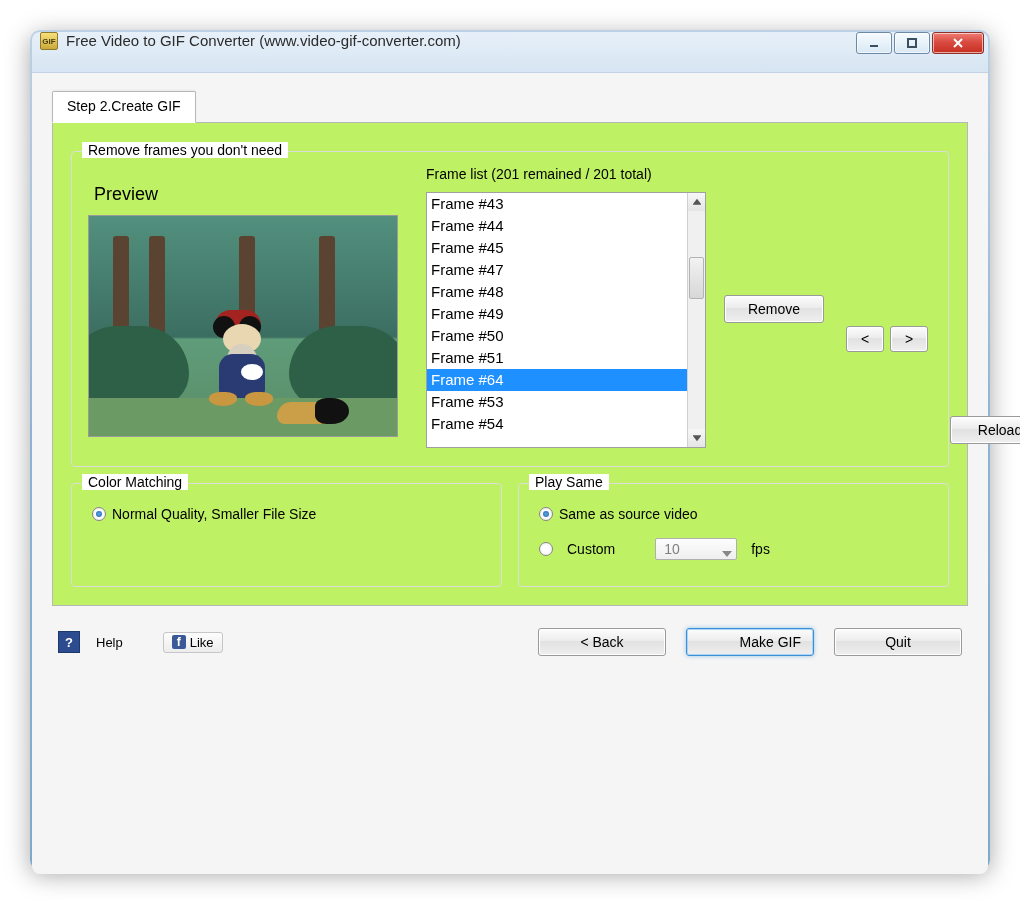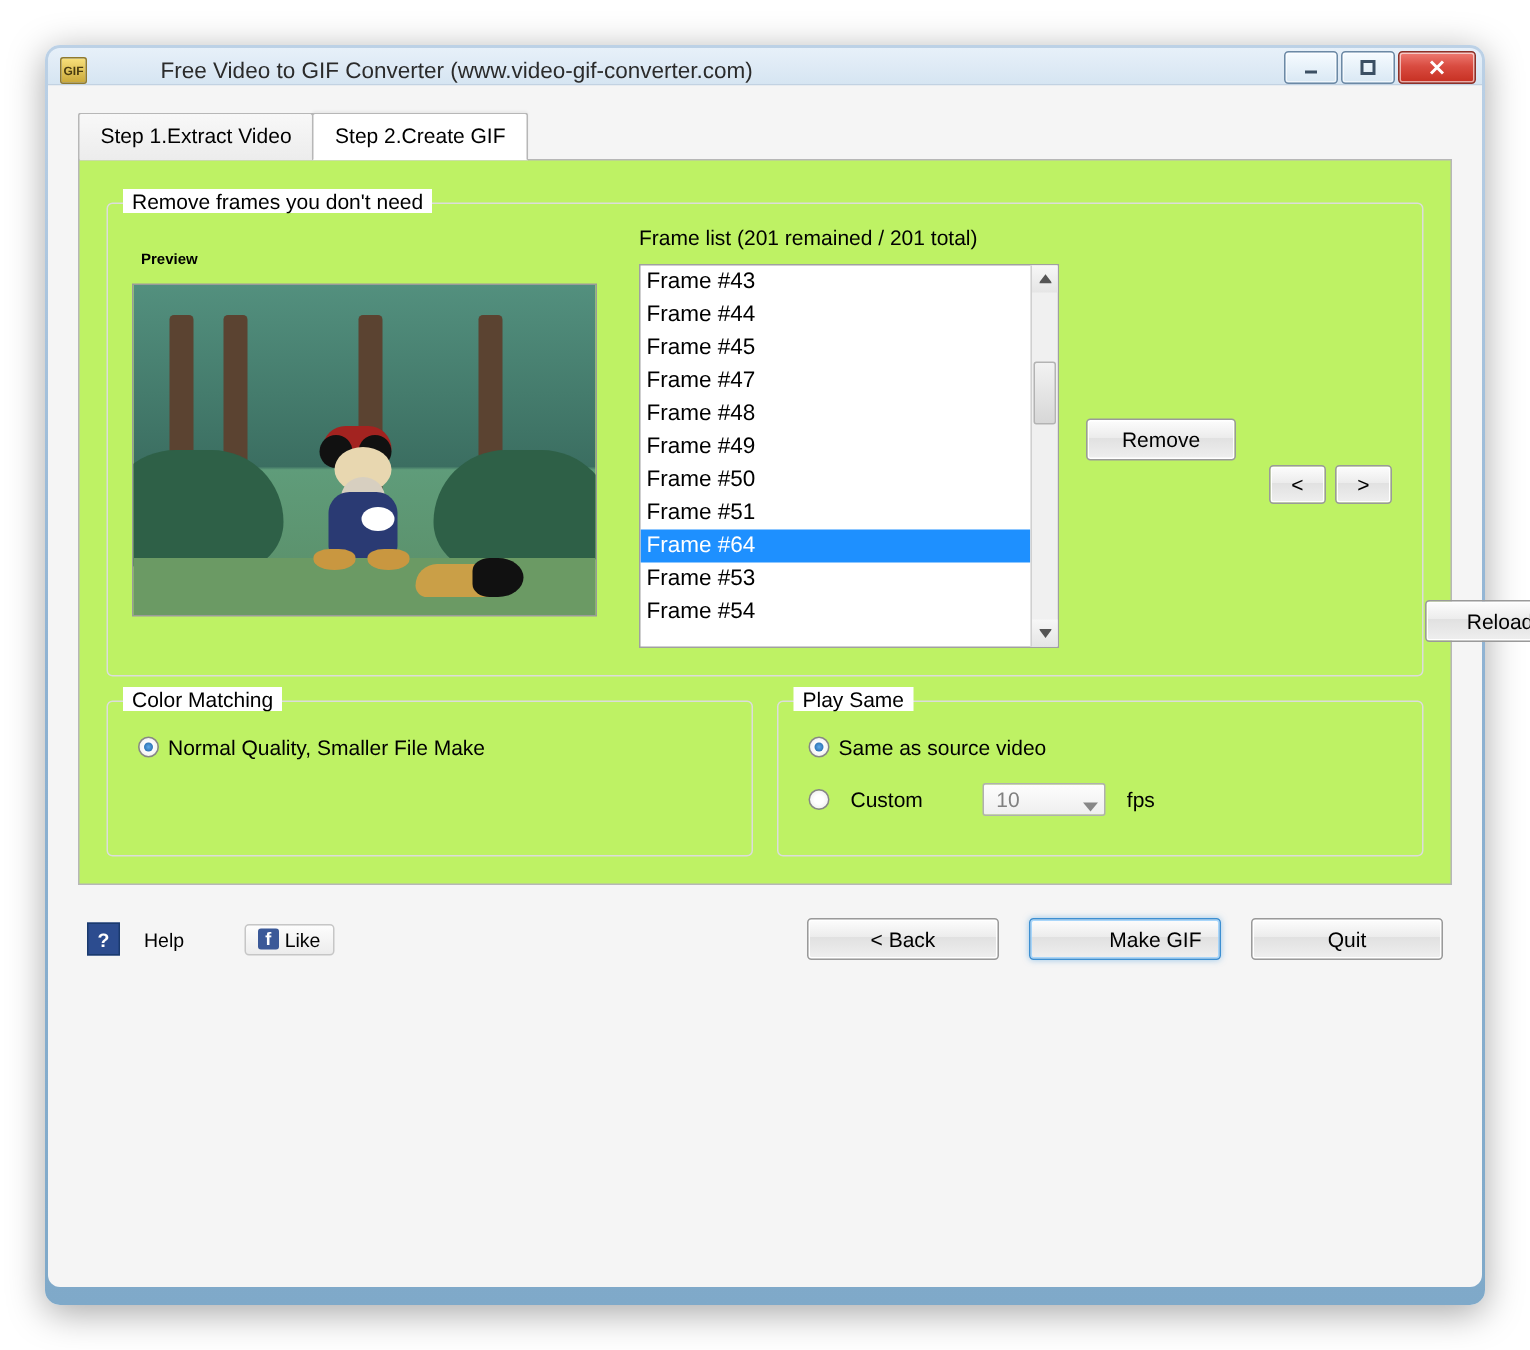--- a/index.html
+++ b/index.html
@@ -17,29 +17,28 @@
   .outer {
     width: 960px;
     height: 840px;
     border-radius: 10px;
     padding: 2px;
     background: linear-gradient(#bcd1e6, #8eb2d2 50%, #7fa9c9);
     box-shadow: 0 5px 25px rgba(0,0,0,.35);
     position: relative;
   }
   .titlebar {
-    height: 24px;
+    height: 40px;
     display: flex;
-    align-items: flex-end;
+    align-items: flex-start;
     padding: 0 4px 0 8px;
     color: #2b2b2b;
     background: linear-gradient(#e7f0f9, #d6e5f2);
     border-radius: 8px 8px 0 0;
     font-size: 15px;
-    gap: 41px;
   }
   .titlebar .app-icon {
     width: 18px; height: 18px;
     margin-right: 8px;
     background: linear-gradient(#f8e07a, #caa93a);
     border: 1px solid #907a2e;
     border-radius: 2px;
     display: inline-flex; align-items: center; justify-content: center;
     font-size: 8px; color:#4a3c10; font-weight:bold;
   }
@@ -107,21 +106,21 @@
   .groupbox > .legend {
     position: absolute;
     top: -10px; left: 10px;
     background: #fff;
     padding: 0 6px;
     font-size: 14px;
   }
 
   .remove-frames-row { display: flex; gap: 18px; }
   .preview-col { flex: 0 0 320px; }
-  .preview-label { font-size: 10px; margin: 18px 0 10px 6px; font-weight: bold; }
+  .preview-label { font-size: 18px; margin: 18px 0 10px 6px; }
   .preview-img {
     width: 310px; height: 222px;
     border: 1px solid #9a9a9a;
     position: relative;
     overflow: hidden;
     flex-shrink:0;
   }
   .preview-img .sky { position:absolute; inset:0; background: linear-gradient(#53907e 0%, #3b6e61 55%, #5f9c7a 56%, #5a8d66 100%); }
   .preview-img .trunk { position:absolute; width:16px; height:140px; background:#5b4331; border-radius: 3px; top:20px; }
   .preview-img .t1{left:24px;} .preview-img .t2{left:60px;} .preview-img .t3{left:150px;} .preview-img .t4{left:230px;}
@@ -247,21 +246,20 @@
             <line x1="3" y1="3" x2="11" y2="11"></line>
             <line x1="11" y1="3" x2="3" y2="11"></line>
           </svg>
       </div>
     </div>
   </div>
 
   <div class="client">
 
     <div class="tab-strip">
-      <div class="tab">Step 1.Extract Video</div>
       <div class="tab active">Step 2.Create GIF</div>
     </div>
 
     <div class="tab-body">
 
       <div class="groupbox">
         <span class="legend">Remove frames you don't need</span>
         <div class="remove-frames-row">
           <div class="preview-col">
             <div class="preview-label">Preview</div>
@@ -337,21 +335,21 @@
             </div>
           </div>
         </div>
       </div>
 
       <div class="lower-row">
         <div class="groupbox">
           <span class="legend">Color Matching</span>
           <div class="radio-row">
             <span class="radio checked"></span>
-            <span>Normal Quality, Smaller File Make</span>
+            <span>Normal Quality, Smaller File Size</span>
           </div>
         </div>
 
         <div class="groupbox">
           <span class="legend">Play Same</span>
           <div class="radio-row">
             <span class="radio checked"></span>
             <span>Same as source video</span>
           </div>
           <div class="radio-row" style="gap:14px;">

